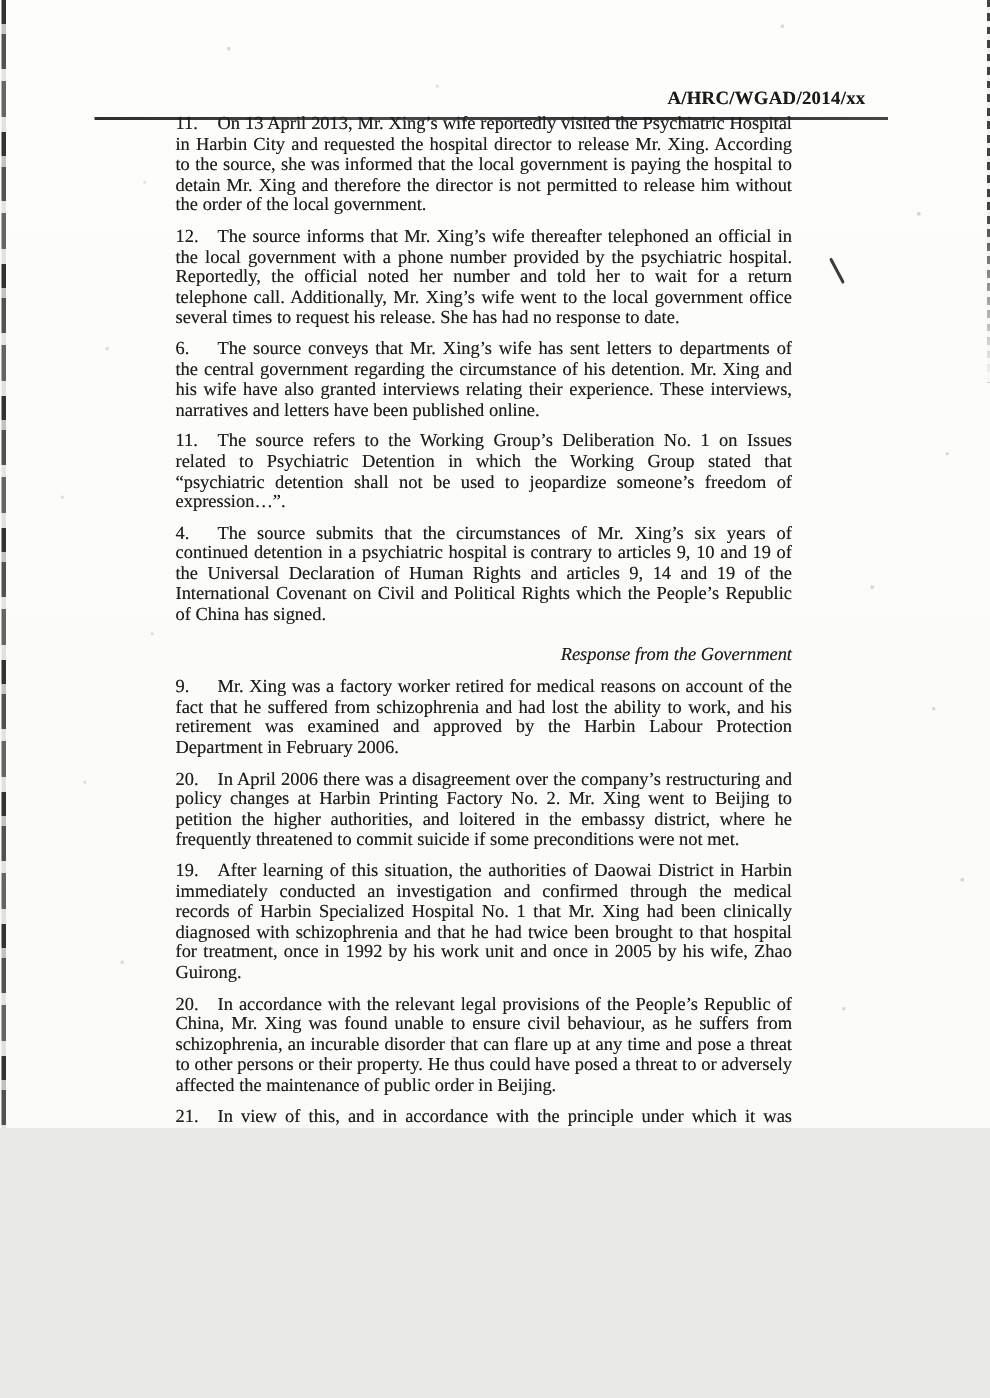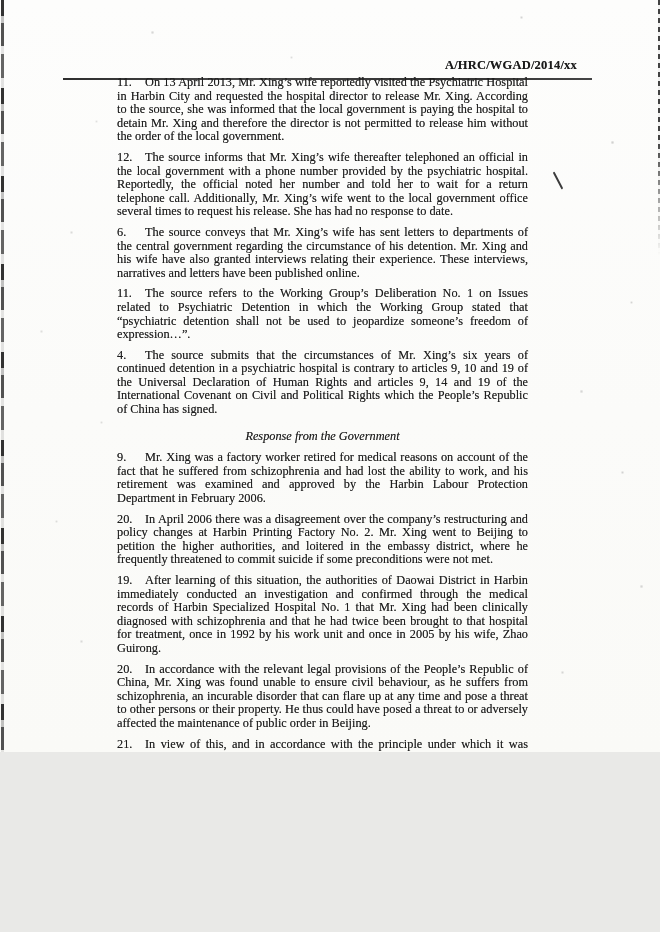--- a/index.html
+++ b/index.html
@@ -121,21 +121,21 @@
   .para { margin: 0 0 7px 0; }
   .pnum {
     display: inline-block;
     width: 28px;
   }
   .section-heading {
     margin: 13px 0 8px 0;
     font-size: 12.3px;
     font-weight: normal;
     font-style: italic;
-    text-align: center;
+    text-align: right;
   }
   .page-number {
     position: absolute;
     left: 588px; top: 820px;
     font-size: 13px;
     color: #1a1a1a;
     text-shadow: 0 0 0.4px rgba(30,30,30,0.55);
   }
 </style>
 </head>

